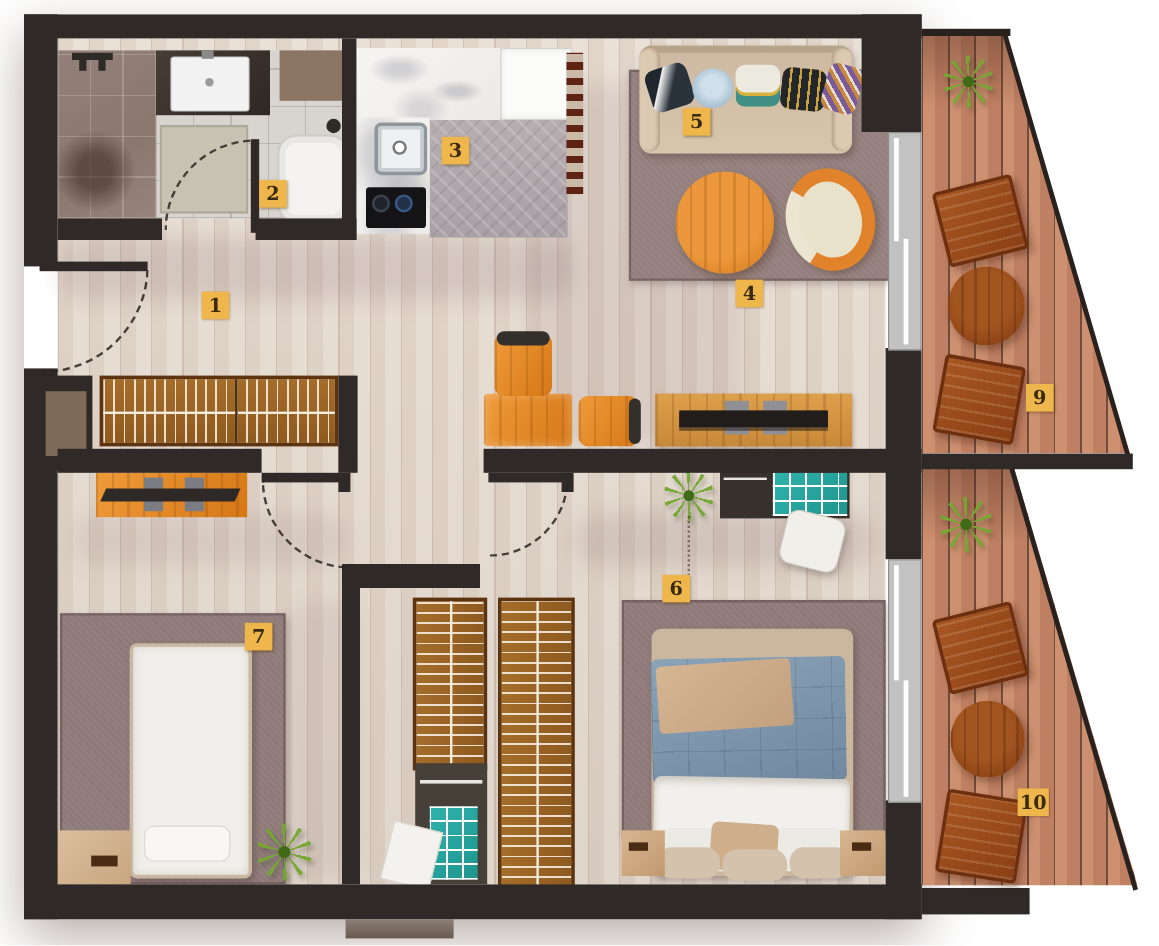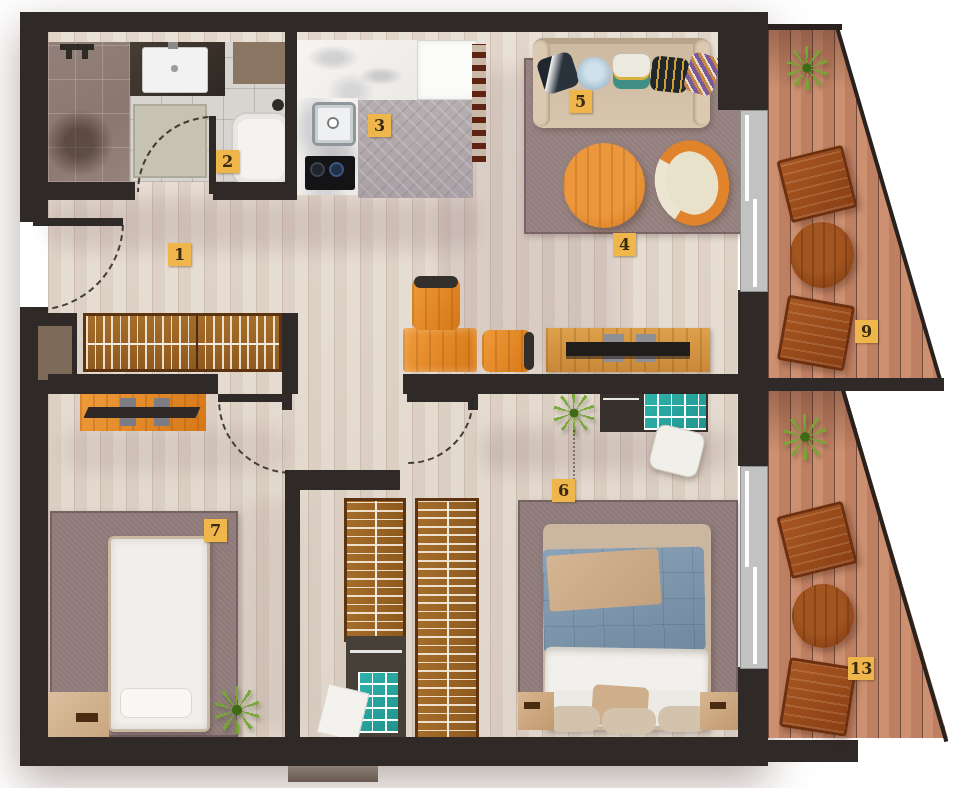--- a/index.html
+++ b/index.html
@@ -251,15 +251,15 @@
   <div class="patio-chair" style="left:784px;top:662px;width:62px;height:64px;transform:rotate(9deg);"></div>
 
   <div class="tag" style="left:168px;top:243px;">1</div>
   <div class="tag" style="left:216px;top:150px;">2</div>
   <div class="tag" style="left:368px;top:114px;">3</div>
   <div class="tag" style="left:613px;top:233px;">4</div>
   <div class="tag" style="left:569px;top:90px;">5</div>
   <div class="tag" style="left:552px;top:479px;">6</div>
   <div class="tag" style="left:204px;top:519px;">7</div>
   <div class="tag" style="left:855px;top:320px;">9</div>
-  <div class="tag" style="left:848px;top:657px;">13</div>
+  <div class="tag" style="left:848px;top:657px;">10</div>
 
 </div>
 
 </body></html>

